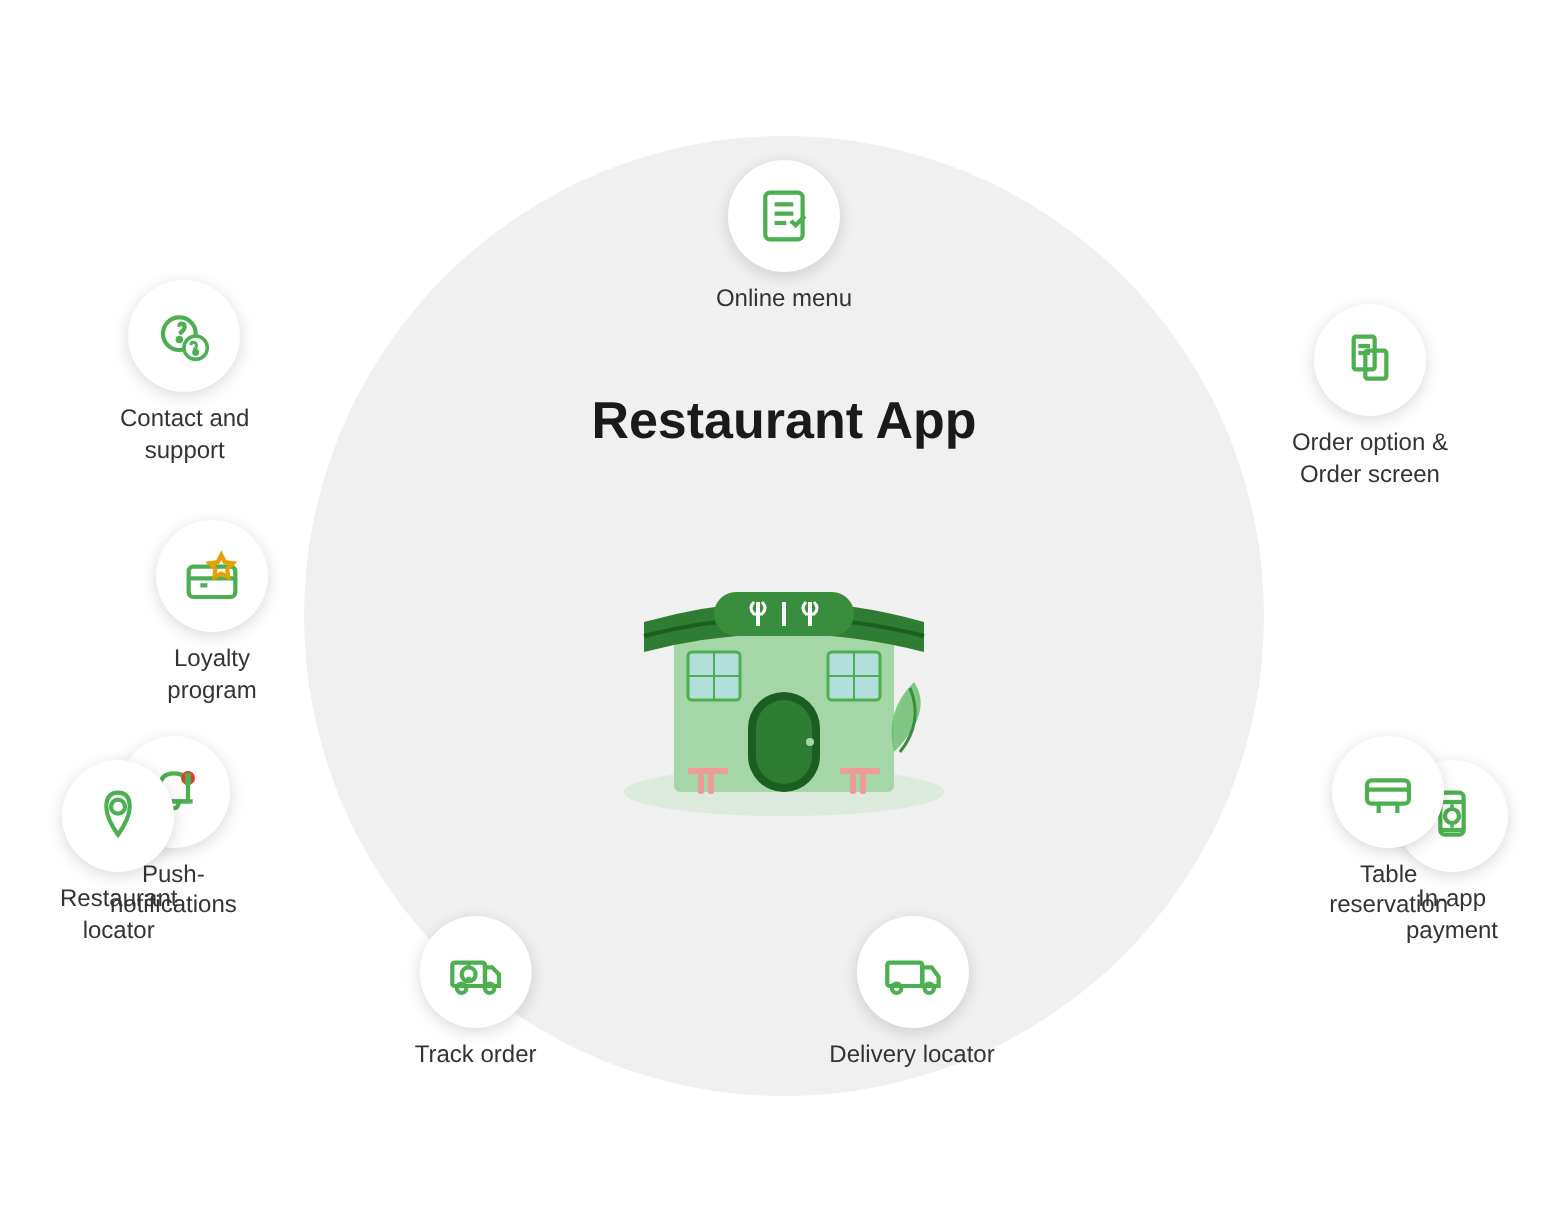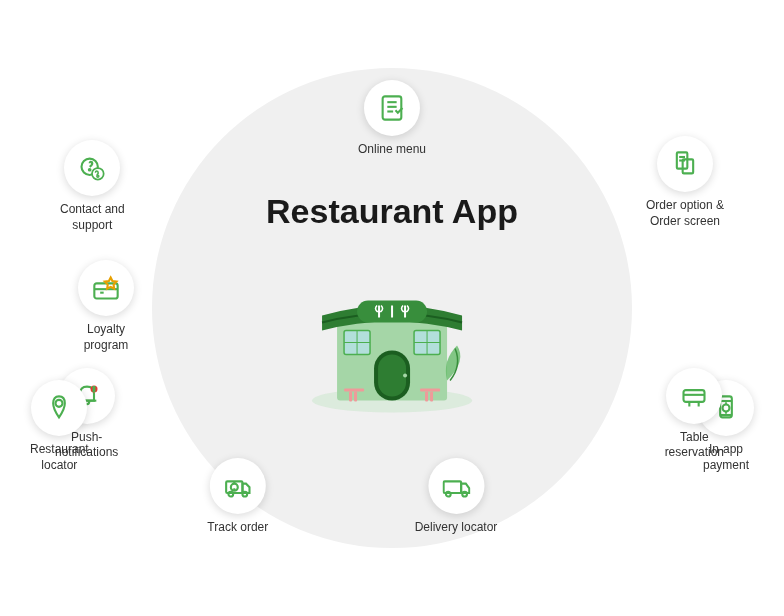--- a/index.html
+++ b/index.html
@@ -30,21 +30,21 @@
     }
     .center-content {
       position: absolute;
       top: 50%;
       left: 50%;
       transform: translate(-50%, -50%);
       text-align: center;
       z-index: 10;
     }
     .app-title {
-      font-size: 34px;
+      font-size: 26px;
       font-weight: 700;
       color: #1a1a1a;
       margin-bottom: 10px;
     }
     
     .restaurant-illus {
       width: 200px;
       height: 180px;
       margin: 0 auto;
     }
@@ -74,21 +74,21 @@
     .node-label {
       font-size: 12px;
       color: #333;
       line-height: 1.3;
       max-width: 90px;
     }
     
     
     .node-online-menu { top: 20px; left: 50%; transform: translateX(-50%); }
     
-    .node-order-option { top: 76px; right: 60px; margin-left: 24px; }
+    .node-order-option { top: 92px; right: 60px; margin-left: 24px; }
     
     .node-preorder { top: 200px; right: 30px; }
     
     .node-inapp { top: 320px; right: 30px; }
     
     .node-table { bottom: 95px; right: 60px; }
     
     .node-delivery { bottom: 20px; left: 55%; transform: translateX(-20%); }
     
     .node-track { bottom: 20px; left: 28%; transform: translateX(-20%); justify-content: flex-end; }

